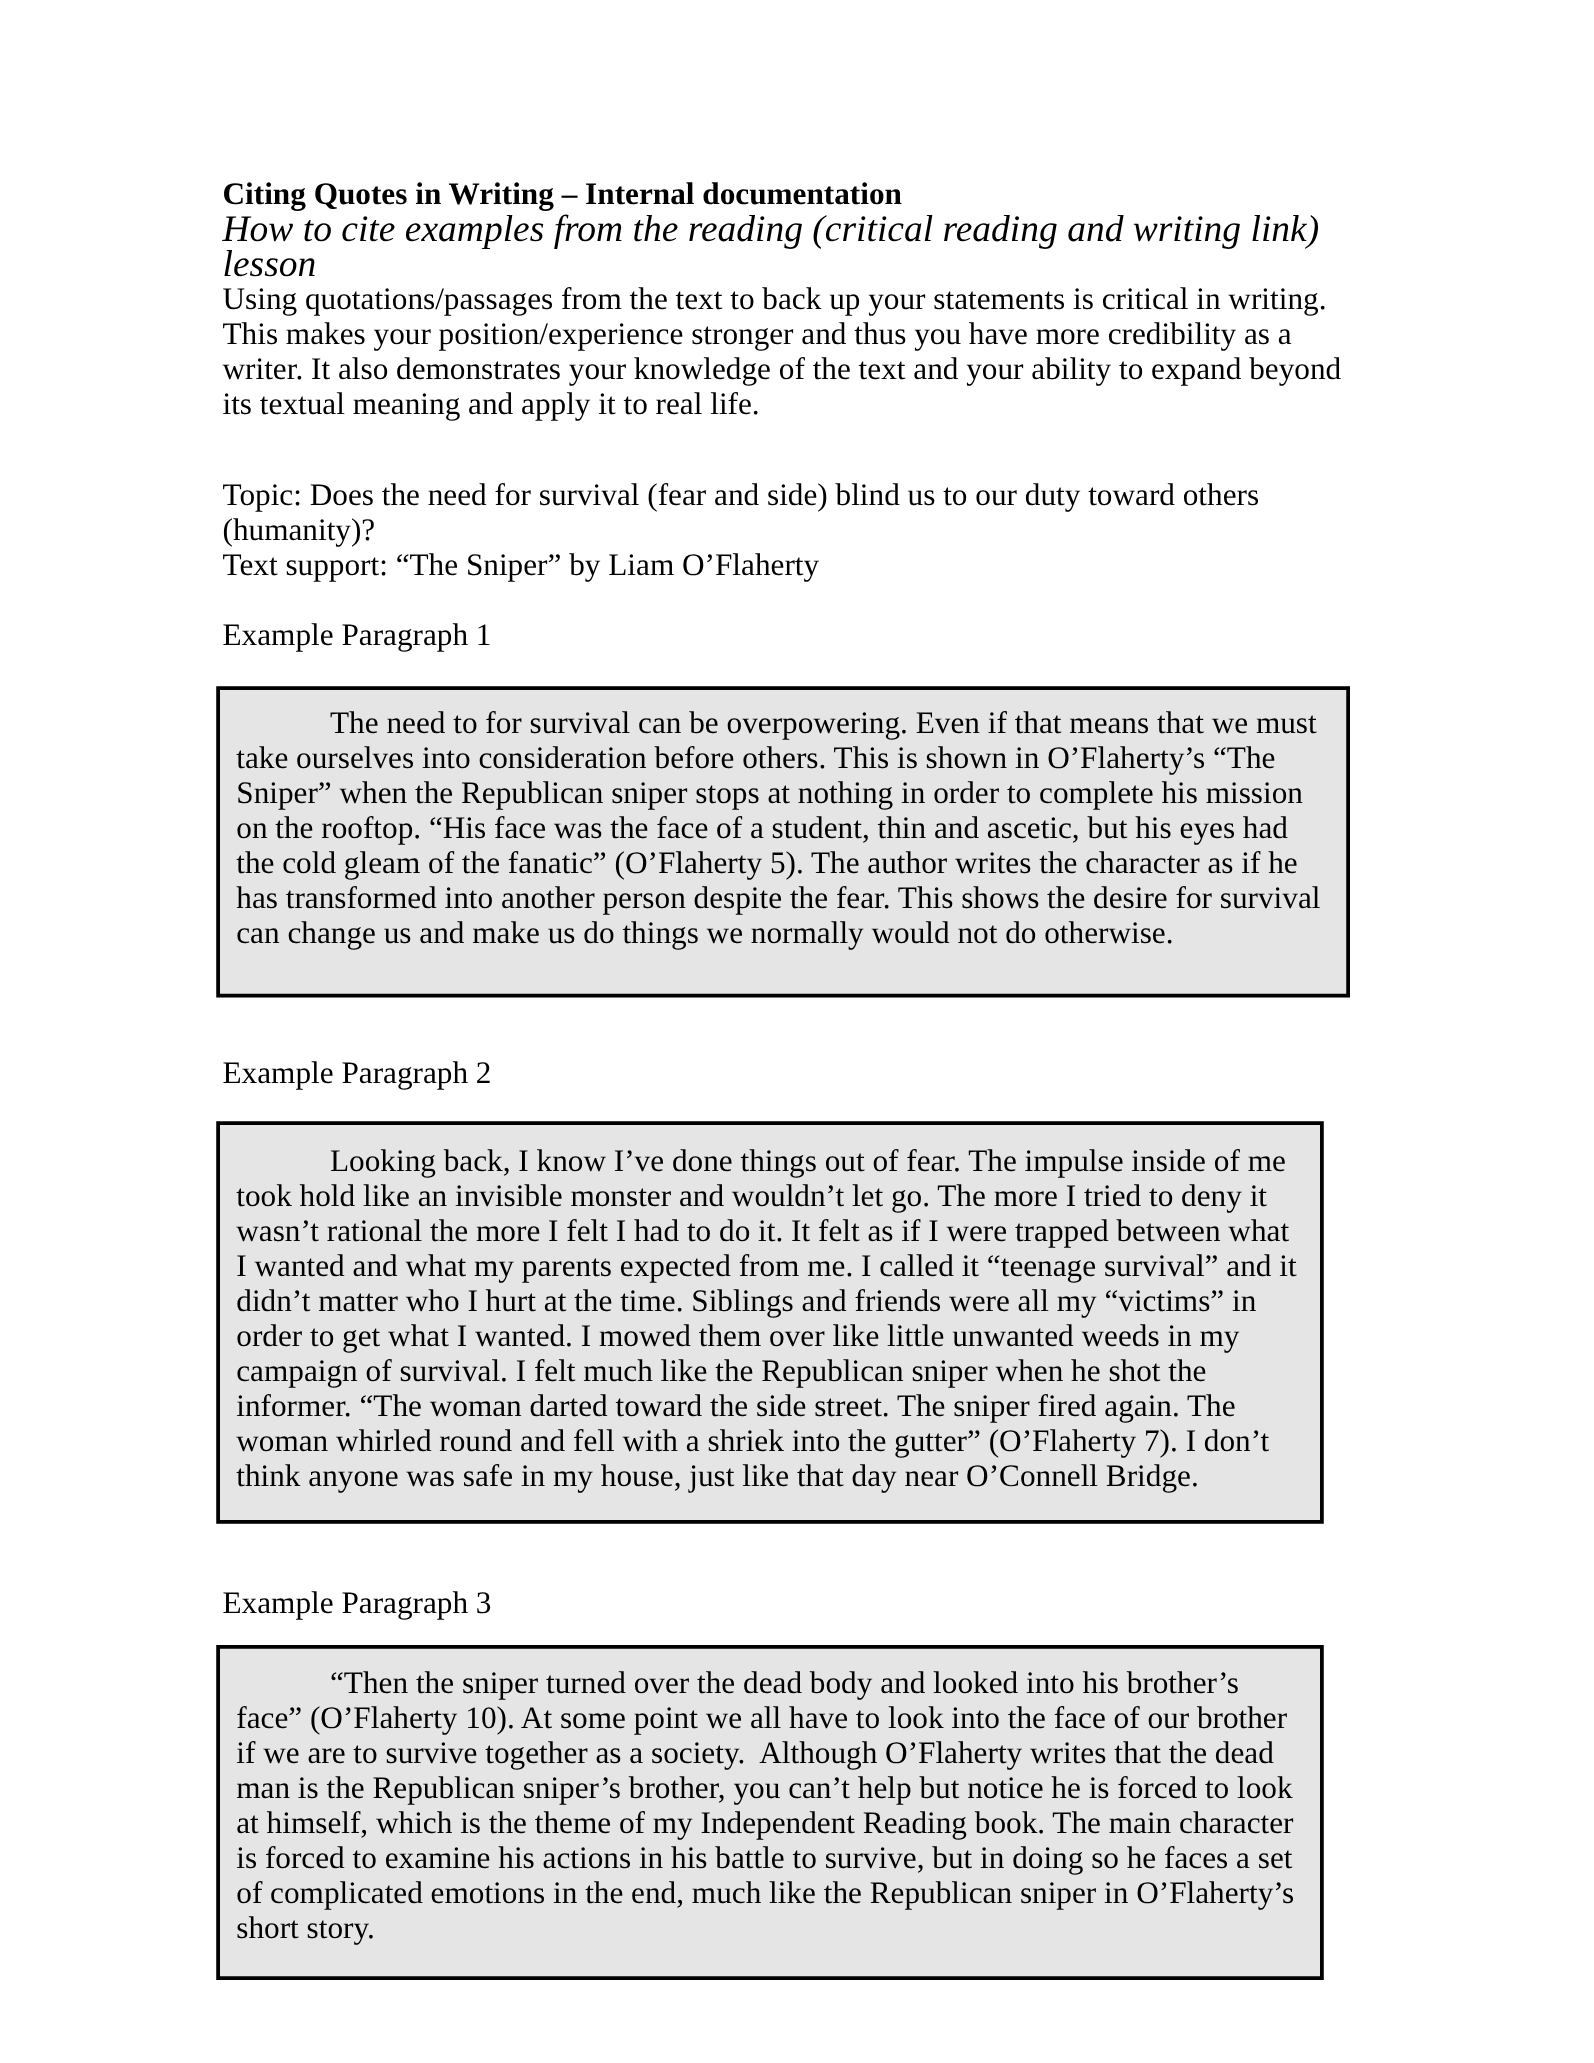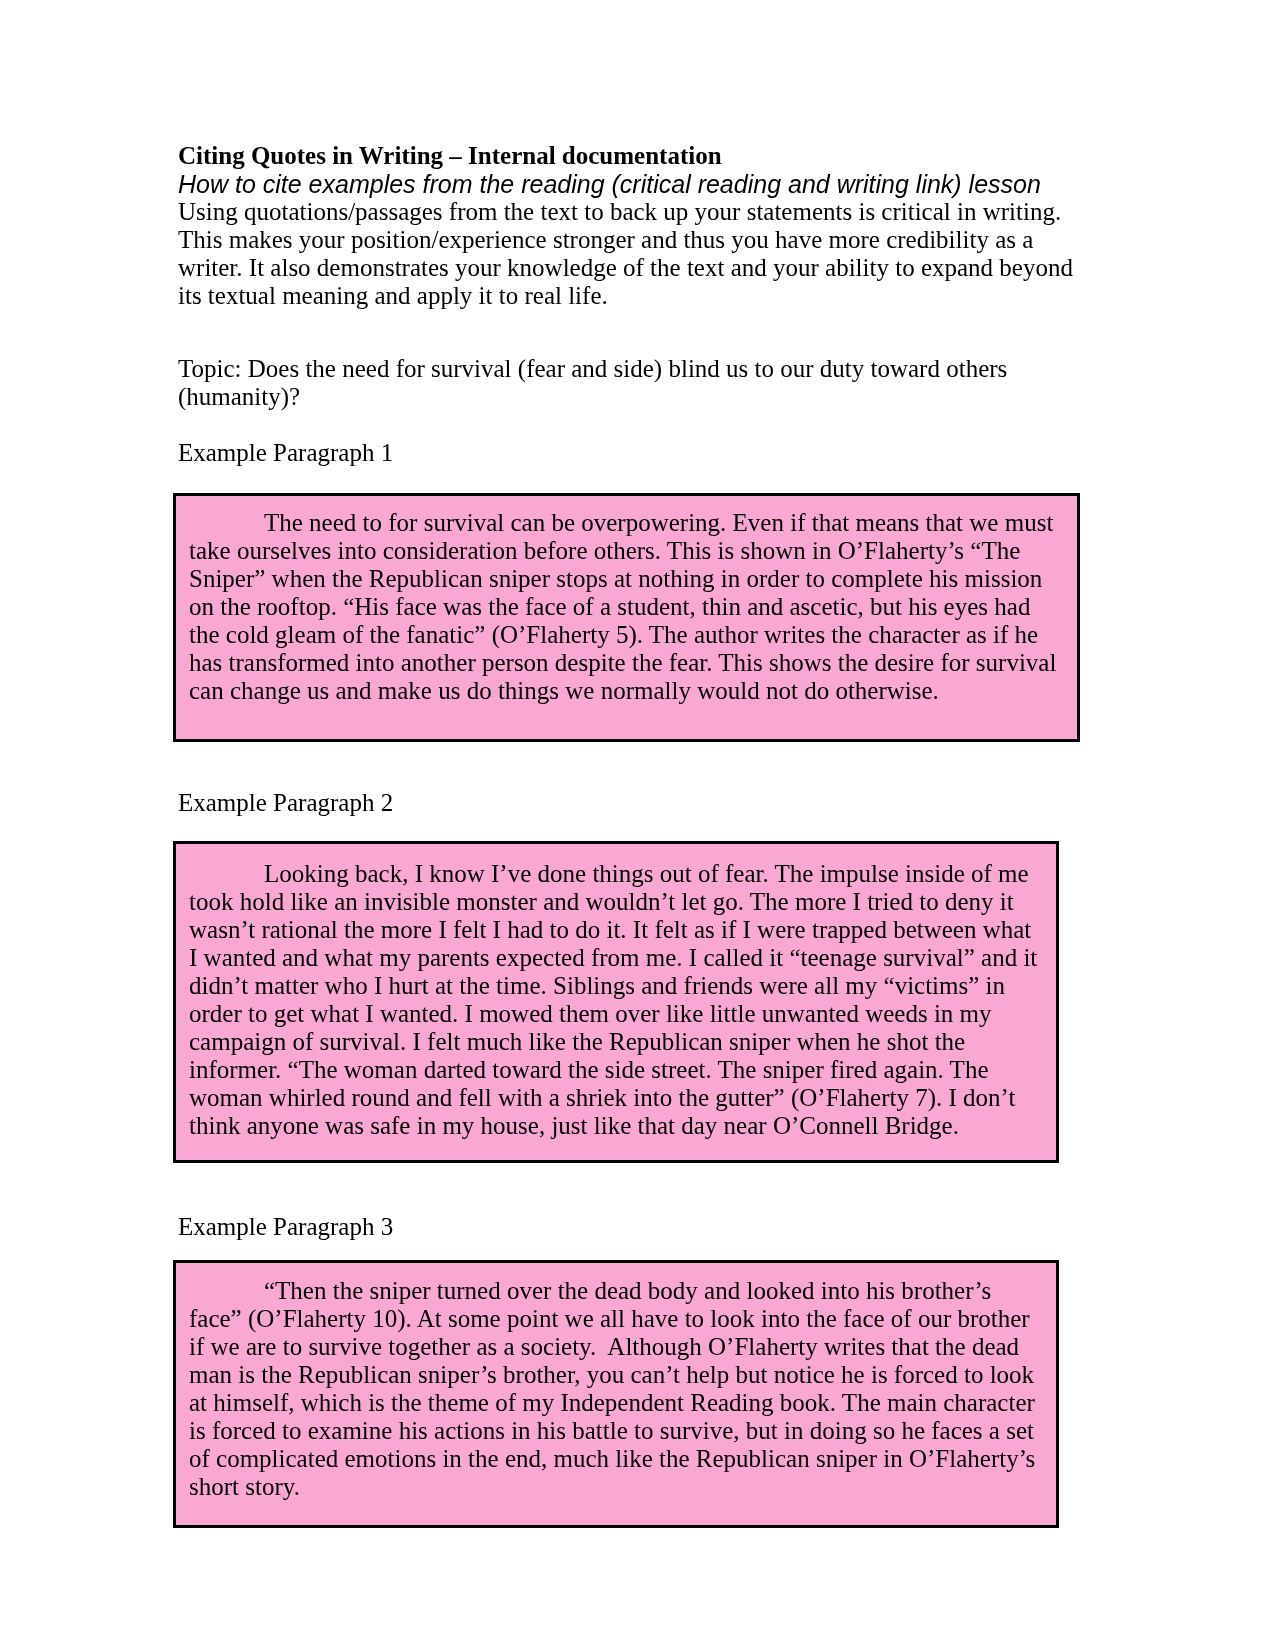--- a/index.html
+++ b/index.html
@@ -28,42 +28,42 @@
     padding: 0;
     font-weight: normal;
   }
   .title {
     font-size: 25px;
     line-height: 28px;
     font-weight: bold;
     font-family: "Liberation Serif", "DejaVu Serif", serif;
   }
   .subtitle {
-    font-family: Liberation Sans, sans-serif;
+    font-family: Liberation Serif, serif;
     font-style: italic;
-    font-size: 25px;
+    font-size: 30px;
     line-height: 28px;
   }
   .intro {
     line-height: 28px;
   }
   .topic-block {
     margin-top: 45px;
   }
   .ex-label {
     line-height: 28px;
   }
   .ex1 .ex-label { margin-top: 28px; }
   .ex2 .ex-label { margin-top: 47px; }
   .ex3 .ex-label { margin-top: 50px; }
   .box {
     box-sizing: border-box;
     border: 3px solid #000000;
     margin-left: -5px;
-    background: #f9a8d4;
+    background: #e5e5e5;
   }
   .ex1 .box {
     margin-top: 26px;
     width: 907px;
     padding: 13px 12px 34px 13px;
   }
   .ex2 .box {
     margin-top: 24px;
     width: 886px;
     padding: 16px 12px 20px 13px;
@@ -86,20 +86,21 @@
   <div class="content">
 
     <h1 class="title">Citing Quotes in Writing – Internal documentation</h1>
 
     <p class="subtitle">How to cite examples from the reading (critical reading and writing link) lesson</p>
 
     <p class="intro">Using quotations/passages from the text to back up your statements is critical in writing. This makes your position/experience stronger and thus you have more credibility as a writer. It also demonstrates your knowledge of the text and your ability to expand beyond its textual meaning and apply it to real life.</p>
 
     <div class="topic-block">
       <p>Topic: Does the need for survival (fear and side) blind us to our duty toward others (humanity)?</p>
+      <p>Text support: “The Sniper” by Liam O’Flaherty</p>
     </div>
 
     <section class="ex ex1">
       <p class="ex-label">Example Paragraph 1</p>
       <div class="box">
         <p class="box-text">The need to for survival can be overpowering. Even if that means that we must take ourselves into consideration before others. This is shown in O’Flaherty’s “The Sniper” when the Republican sniper stops at nothing in order to complete his mission on the rooftop. “His face was the face of a student, thin and ascetic, but his eyes had the cold gleam of the fanatic” (O’Flaherty 5). The author writes the character as if he has transformed into another person despite the fear. This shows the desire for survival can change us and make us do things we normally would not do otherwise.</p>
       </div>
     </section>
 
     <section class="ex ex2">

